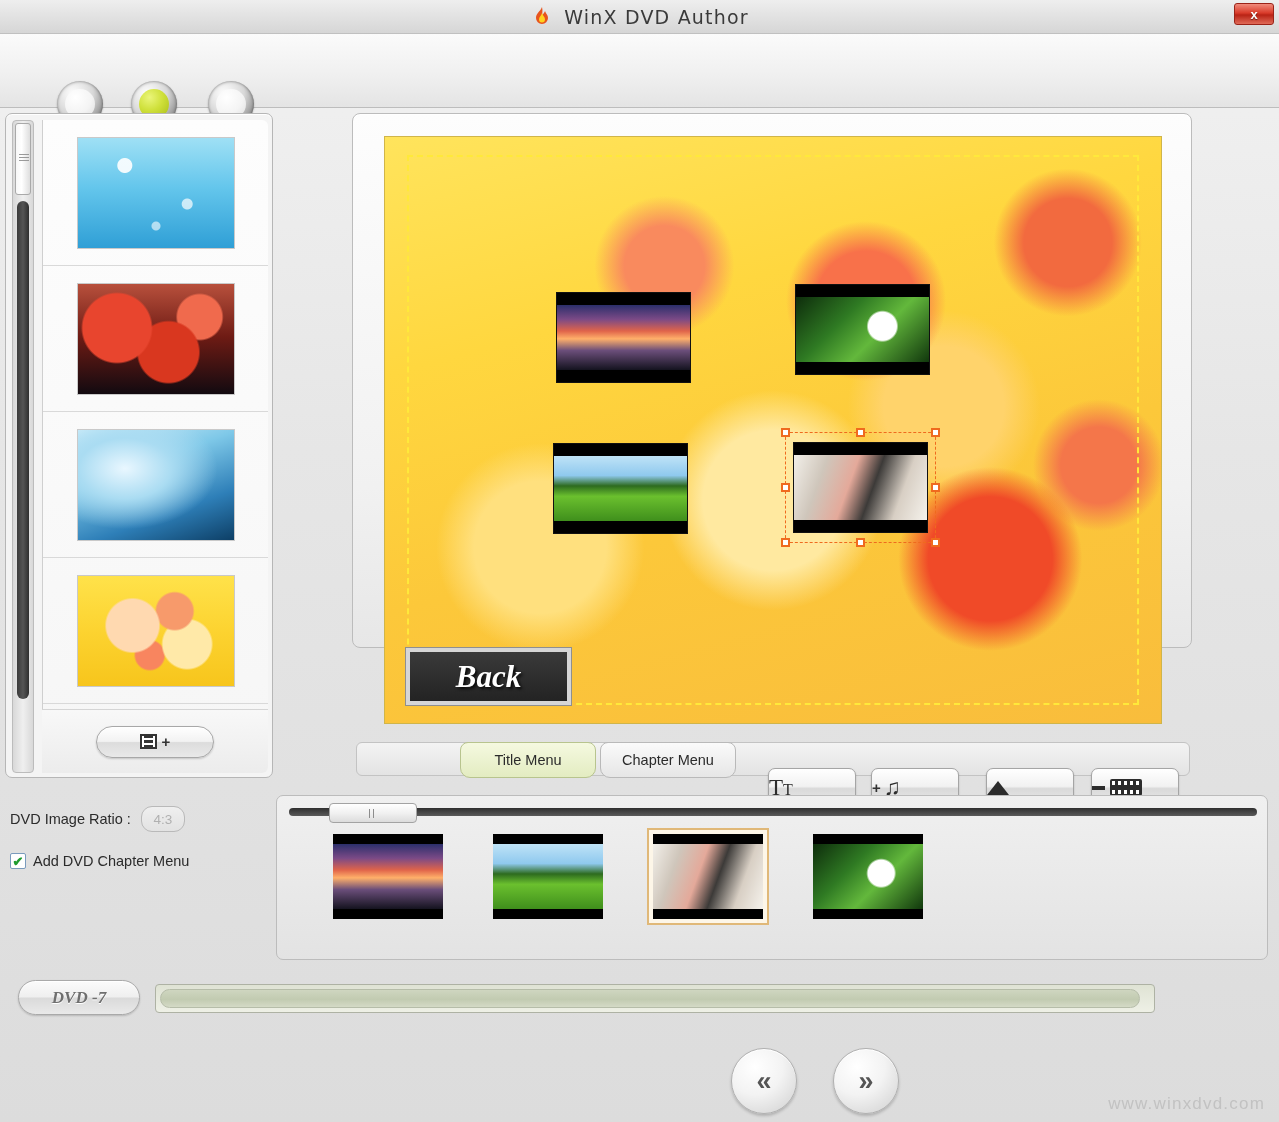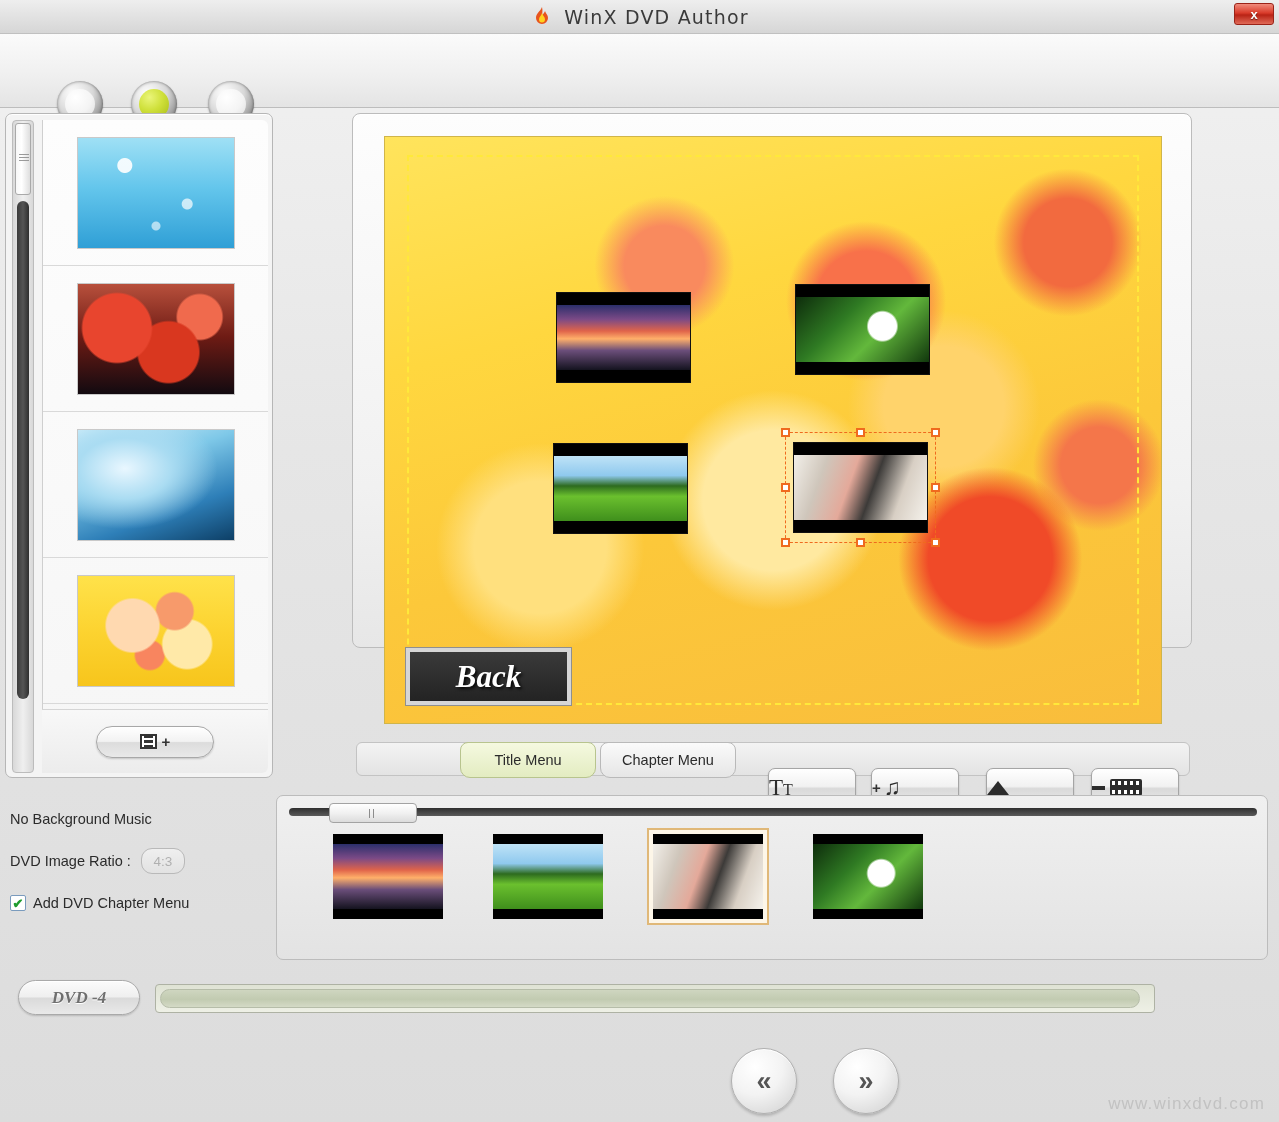--- a/index.html
+++ b/index.html
@@ -395,23 +395,20 @@
             <i></i>
             <i></i>
           </span>
         <span class="plusglyph">+</span>
       </div>
     </div>
   </div>
 
   <div class="opts">
     <div class="opt-row">
-      <span>No Background Music</span>
-    </div>
-    <div class="opt-row">
       <span>DVD Image Ratio :</span>
       <span class="ratio-field">4:3</span>
     </div>
     <div class="opt-row">
       <span class="cb">✔</span>
       <span>Add DVD Chapter Menu</span>
     </div>
   </div>
 
   <div class="preview-panel">
@@ -498,21 +495,21 @@
       </div>
       <div class="fs-item">
         <div class="fs-pic fs-4">
             <div class="inner"></div>
           </div>
       </div>
     </div>
   </div>
 
   <div class="dvd-pill">
-    <span>DVD -4</span>
+    <span>DVD -7</span>
   </div>
   <div class="cap-bar">
     <div class="cap-fill"></div>
   </div>
 
   <div class="nav-btn" id="nav-prev">«</div>
   <div class="nav-btn" id="nav-next">»</div>
 
   <div class="watermark">www.winxdvd.com</div>
 </div>

